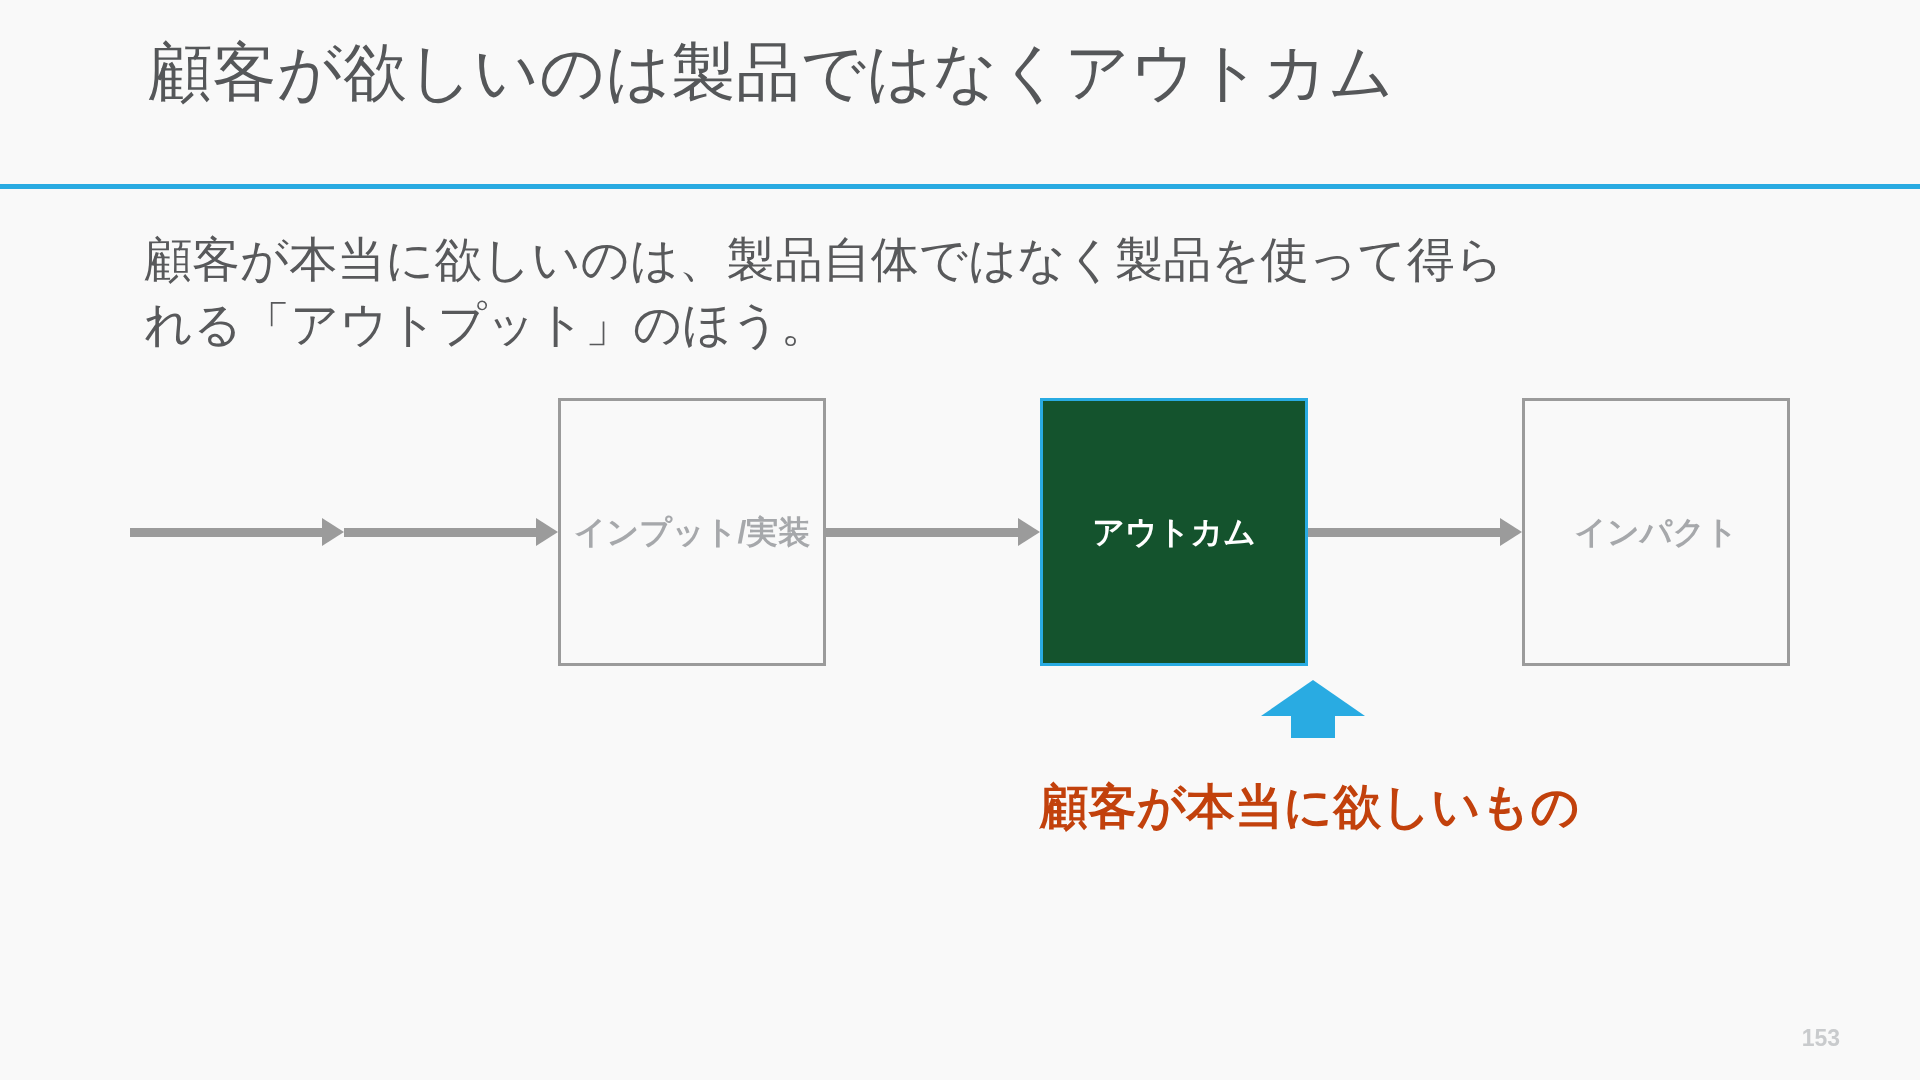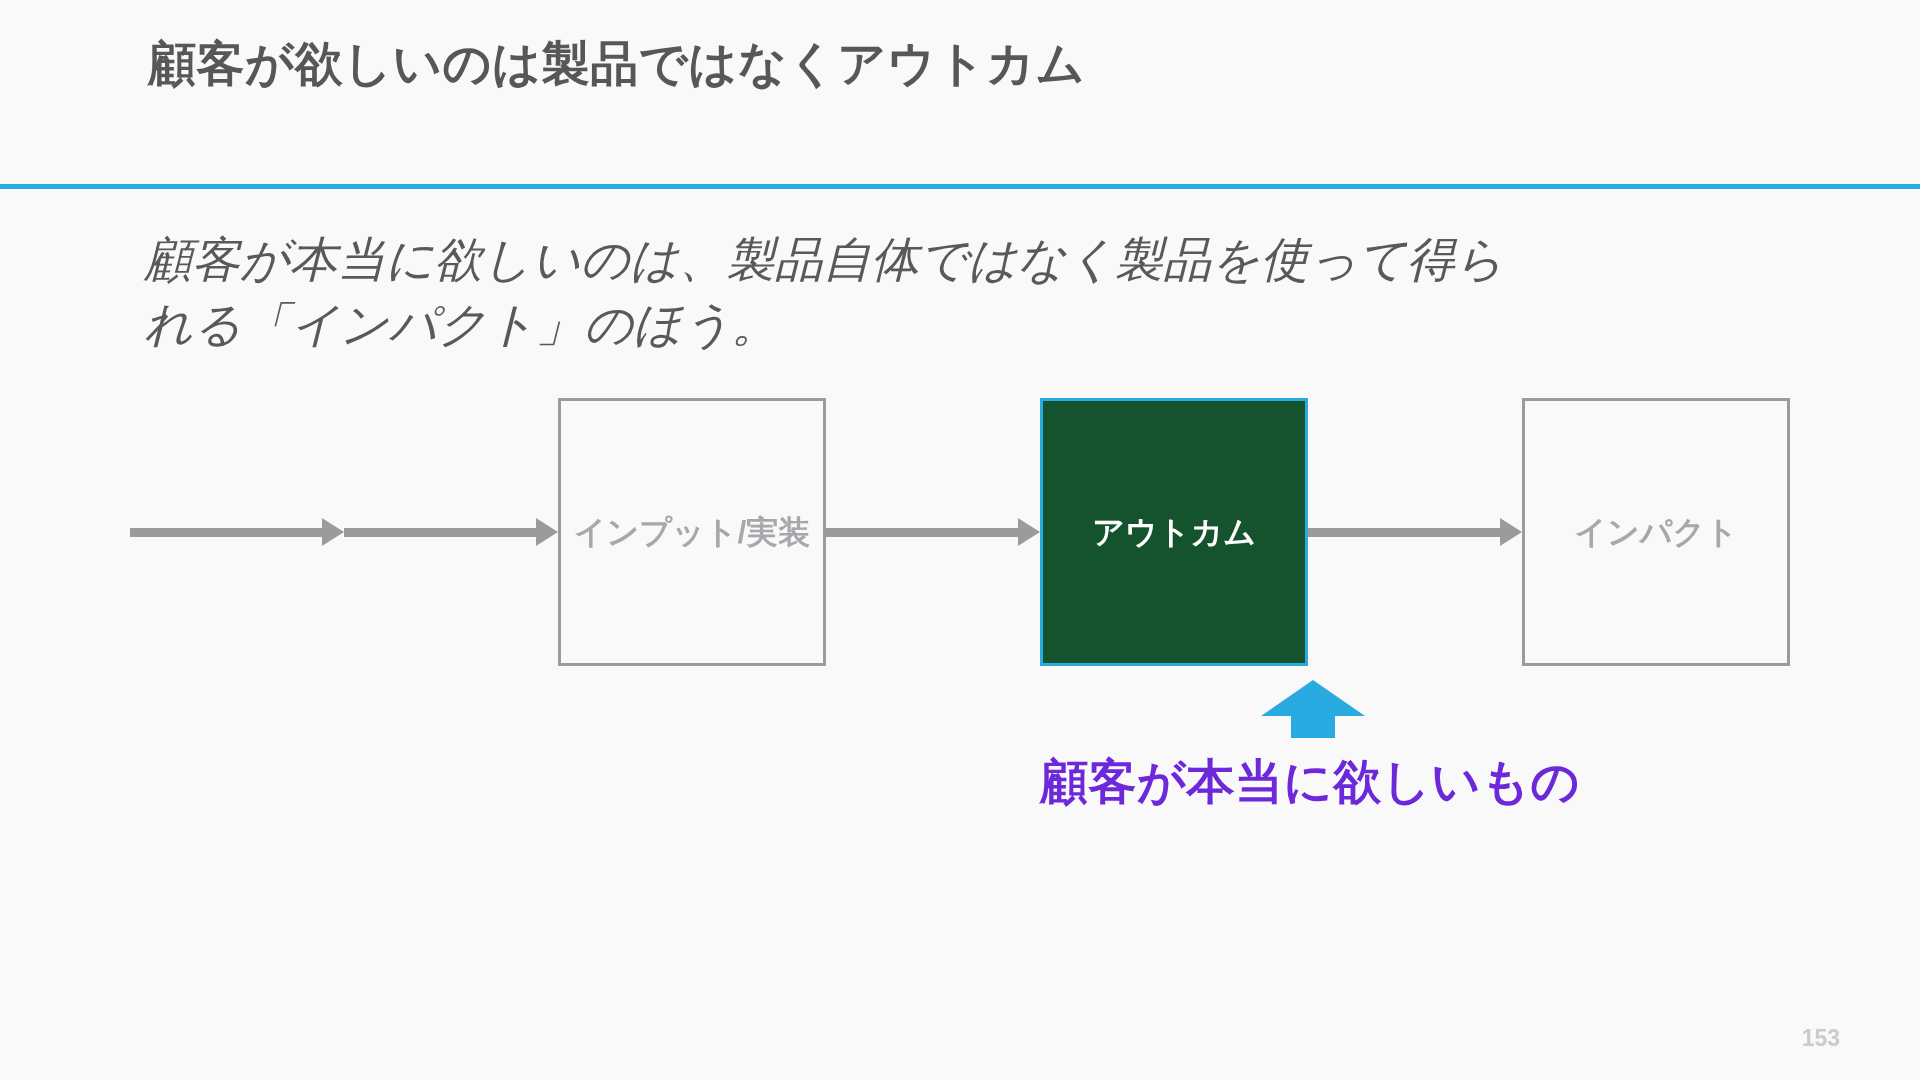--- a/index.html
+++ b/index.html
@@ -22,22 +22,22 @@
   }
 
   
   .title-block {
     position: absolute;
     left: 148px;
     top: 36px;
     width: 1700px;
   }
   .slide-title {
-    font-size: 48px;
-    font-weight: bold;
+    font-size: 64px;
+    font-weight: normal;
     color: #555759;
     letter-spacing: 0.5px;
     line-height: 1.15;
     white-space: nowrap;
   }
   .title-rule {
     position: absolute;
     left: 0;
     top: 184px;
     width: 1920px;
@@ -52,21 +52,20 @@
     top: 228px;
     width: 1620px;
     font-size: 48px;
     line-height: 1.35;
     color: #58595b;
     font-weight: normal;
   }
   .body-text .line {
     display: block;
     white-space: nowrap;
-    font-style: italic;
   }
 
   
   .flow {
     position: absolute;
     left: 130px;
     top: 396px;
     width: 1660px;
     height: 272px;
     display: flex;
@@ -151,24 +150,24 @@
   }
   .callout-arrow .a-shaft {
     position: absolute;
     left: 30px;
     top: 34px;
     width: 44px;
     height: 24px;
     background: #29abe2;
   }
   .callout-text {
-    margin-top: 14px;
+    margin-top: 39px;
     font-size: 48px;
     font-weight: bold;
-    color: #6d28d9;
+    color: #c2410c;
     white-space: nowrap;
     letter-spacing: 0.5px;
   }
 
   
   .page-number {
     position: absolute;
     right: 80px;
     bottom: 28px;
     font-size: 23px;
@@ -182,21 +181,21 @@
 <div class="slide">
 
   <div class="title-block">
     <div class="slide-title">顧客が欲しいのは製品ではなくアウトカム</div>
   </div>
 
   <div class="title-rule"></div>
 
   <div class="body-text">
     <span class="line">顧客が本当に欲しいのは、製品自体ではなく製品を使って得ら</span>
-    <span class="line">れる「インパクト」のほう。</span>
+    <span class="line">れる「アウトプット」のほう。</span>
   </div>
 
   <div class="flow">
 
 
     <div class="flow-arrow">
       <div class="shaft"></div>
       <div class="head"></div>
     </div>
 

